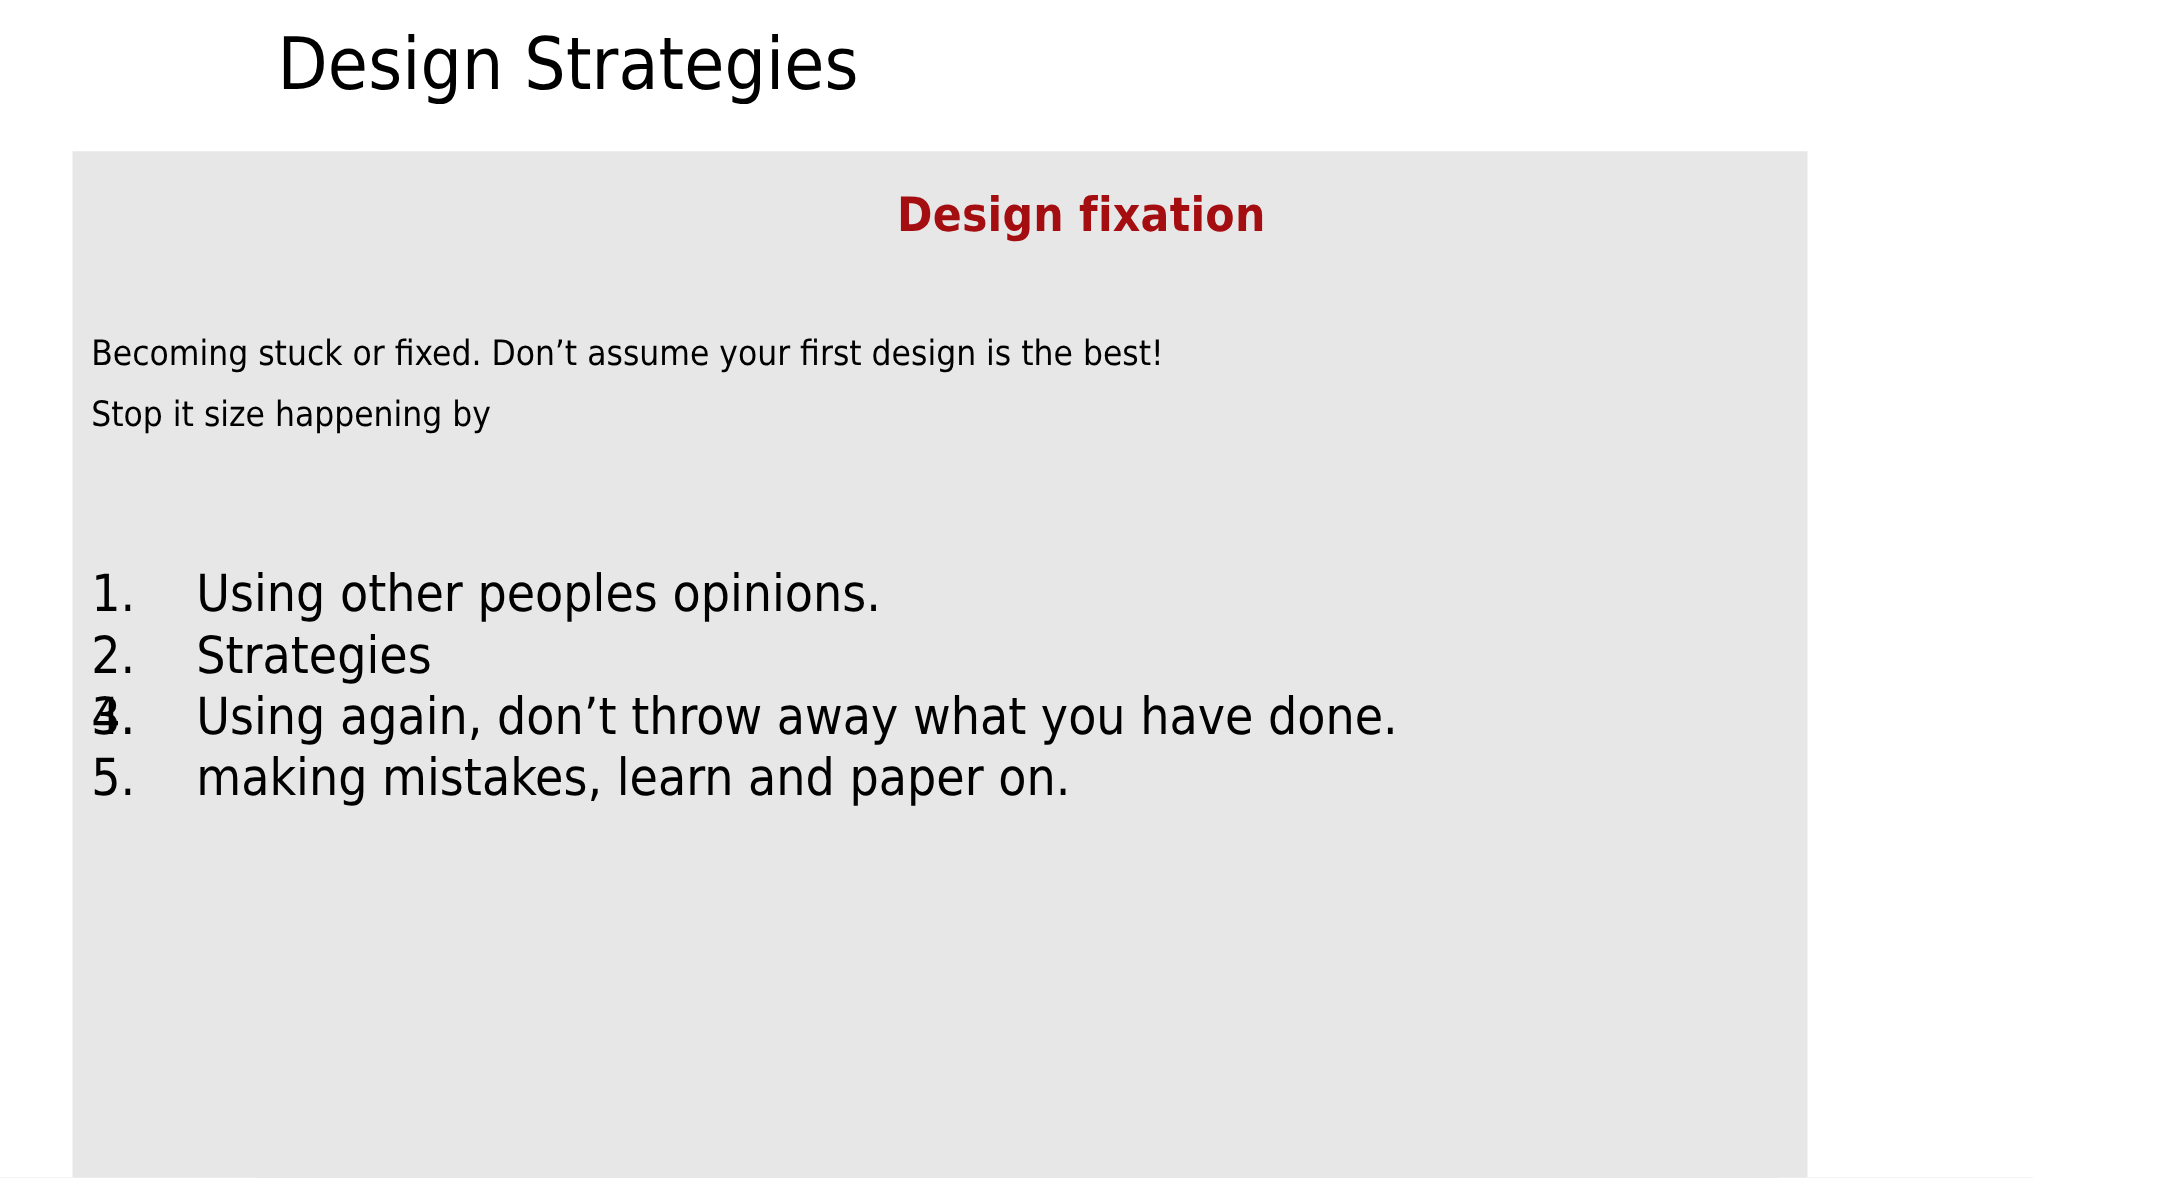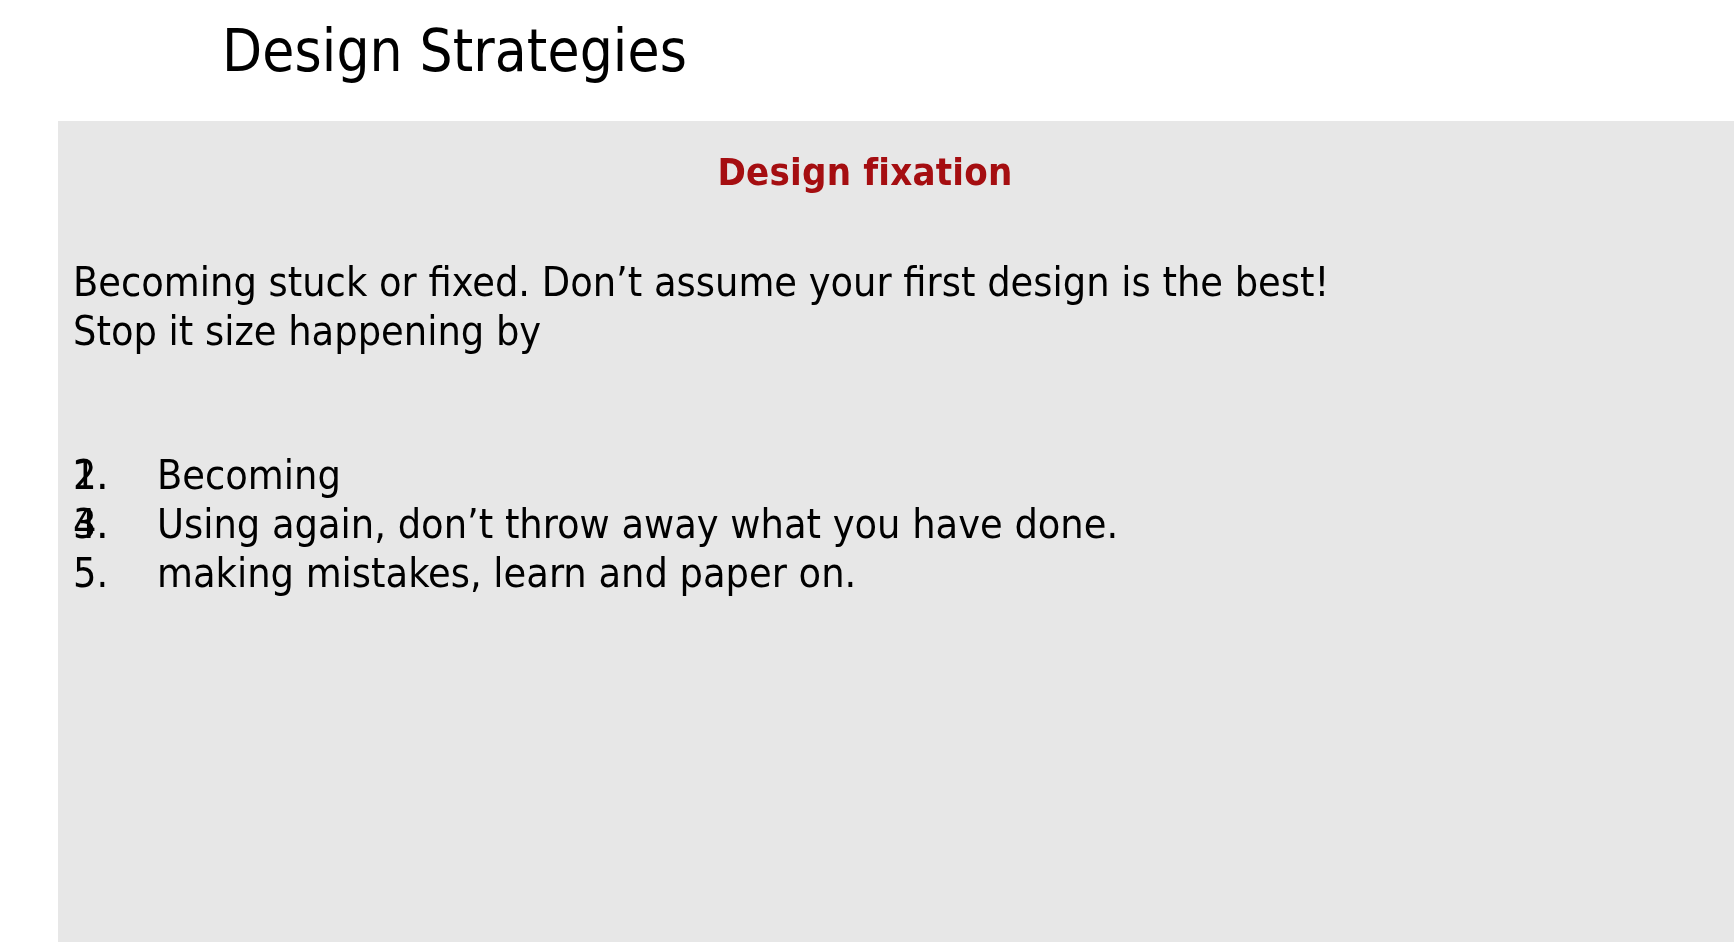--- a/index.html
+++ b/index.html
@@ -25,21 +25,21 @@
     color: #000000;
     letter-spacing: 0.1px;
     white-space: nowrap;
   }
 
   
   #content-panel {
     position: absolute;
     left: 58px;
     top: 121px;
-    width: 1676px;
+    width: 1388px;
     height: 821px;
     background: #E7E7E7;
     box-sizing: border-box;
   }
 
   #fixation-heading {
     position: absolute;
     left: 0;
     top: 29px;
     width: 1614px;
@@ -48,21 +48,21 @@
     font-weight: bold;
     color: #A50E11;
     letter-spacing: 0.2px;
   }
 
   #intro-block {
     position: absolute;
     left: 15px;
     top: 137px;
     width: 1660px;
-    font-size: 41px;
+    font-size: 28px;
     line-height: 49px;
     color: #000000;
   }
   #intro-block .intro-line {
     white-space: nowrap;
   }
 
   #fixation-list {
     position: absolute;
     left: 15px;
@@ -99,24 +99,25 @@
   <div id="fixation-heading">Design fixation</div>
 
   <div id="intro-block">
     <div class="intro-line">Becoming stuck or fixed. Don’t assume your first design is the best!</div>
     <div class="intro-line">Stop it size happening by</div>
   </div>
 
   <ul id="fixation-list">
     <li class="list-item">
       <span class="list-marker">1.</span>
+      <span class="list-text">Using other peoples opinions.</span>
     </li>
     <li class="list-item">
       <span class="list-marker">2.</span>
-      <span class="list-text">Becoming</span>
+      <span class="list-text">Strategies</span>
     </li>
     <li class="list-item">
       <span class="list-marker">3.</span>
     </li>
     <li class="list-item">
       <span class="list-marker">4.</span>
       <span class="list-text">Using again, don’t throw away what you have done.</span>
     </li>
     <li class="list-item">
       <span class="list-marker">5.</span>

